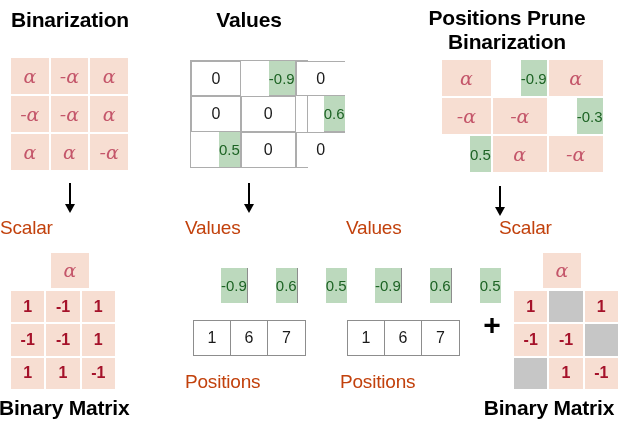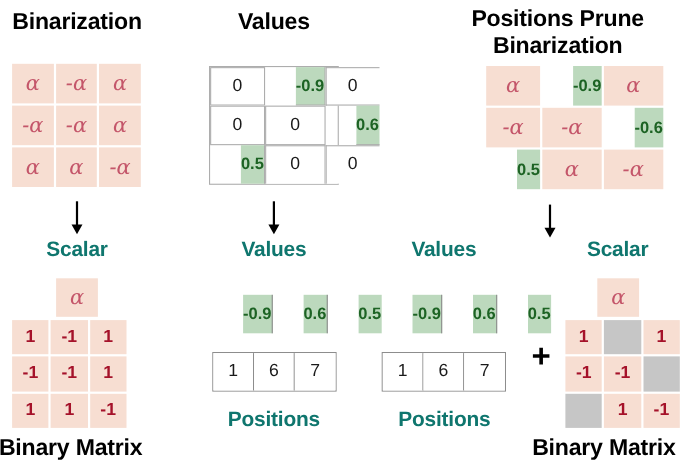--- a/index.html
+++ b/index.html
@@ -29,23 +29,22 @@
   .title {
     font-size: 21px;
     font-weight: 700;
     color: #000000;
     text-align: center;
     line-height: 1.12;
     letter-spacing: -0.2px;
   }
   .caption {
     font-size: 19px;
-    font-weight: 700;
-    color: #0f766e;
-    text-align: center;
+    font-weight: 400;
+    color: #c2410c;
     line-height: 1.1;
     letter-spacing: -0.2px;
   }
 
   
   .grid3 {
     display: grid;
     grid-template-columns: repeat(3, 1fr);
     grid-template-rows: repeat(3, 1fr);
     gap: 2px;
@@ -76,21 +75,21 @@
   }
   .c-pink.num {
     font-weight: 700;
     font-size: 16px;
     color: #a5122a;
   }
   
   .c-green {
     background: #bcd9bd;
     color: #1d6324;
-    font-weight: 700;
+    font-weight: 400;
     font-size: 15px;
     margin-left: 28px;
   }
   
   .c-white {
     background: #ffffff;
     color: #1a1a1a;
     font-size: 16px;
     border: 1px solid #adadad;
     box-sizing: border-box;
@@ -262,21 +261,21 @@
     <div class="cell c-green">-0.9</div>
     <div class="cell c-pink">
         <span class="glyph-alpha">α</span>
       </div>
     <div class="cell c-pink">
         <span class="glyph-alpha">-α</span>
       </div>
     <div class="cell c-pink">
         <span class="glyph-alpha">-α</span>
       </div>
-    <div class="cell c-green">-0.6</div>
+    <div class="cell c-green">-0.3</div>
     <div class="cell c-green">0.5</div>
     <div class="cell c-pink">
         <span class="glyph-alpha">α</span>
       </div>
     <div class="cell c-pink">
         <span class="glyph-alpha">-α</span>
       </div>
   </div>
 
   <div class="arrow" style="left:485px; top:186px; width:30px; height:30px;">

